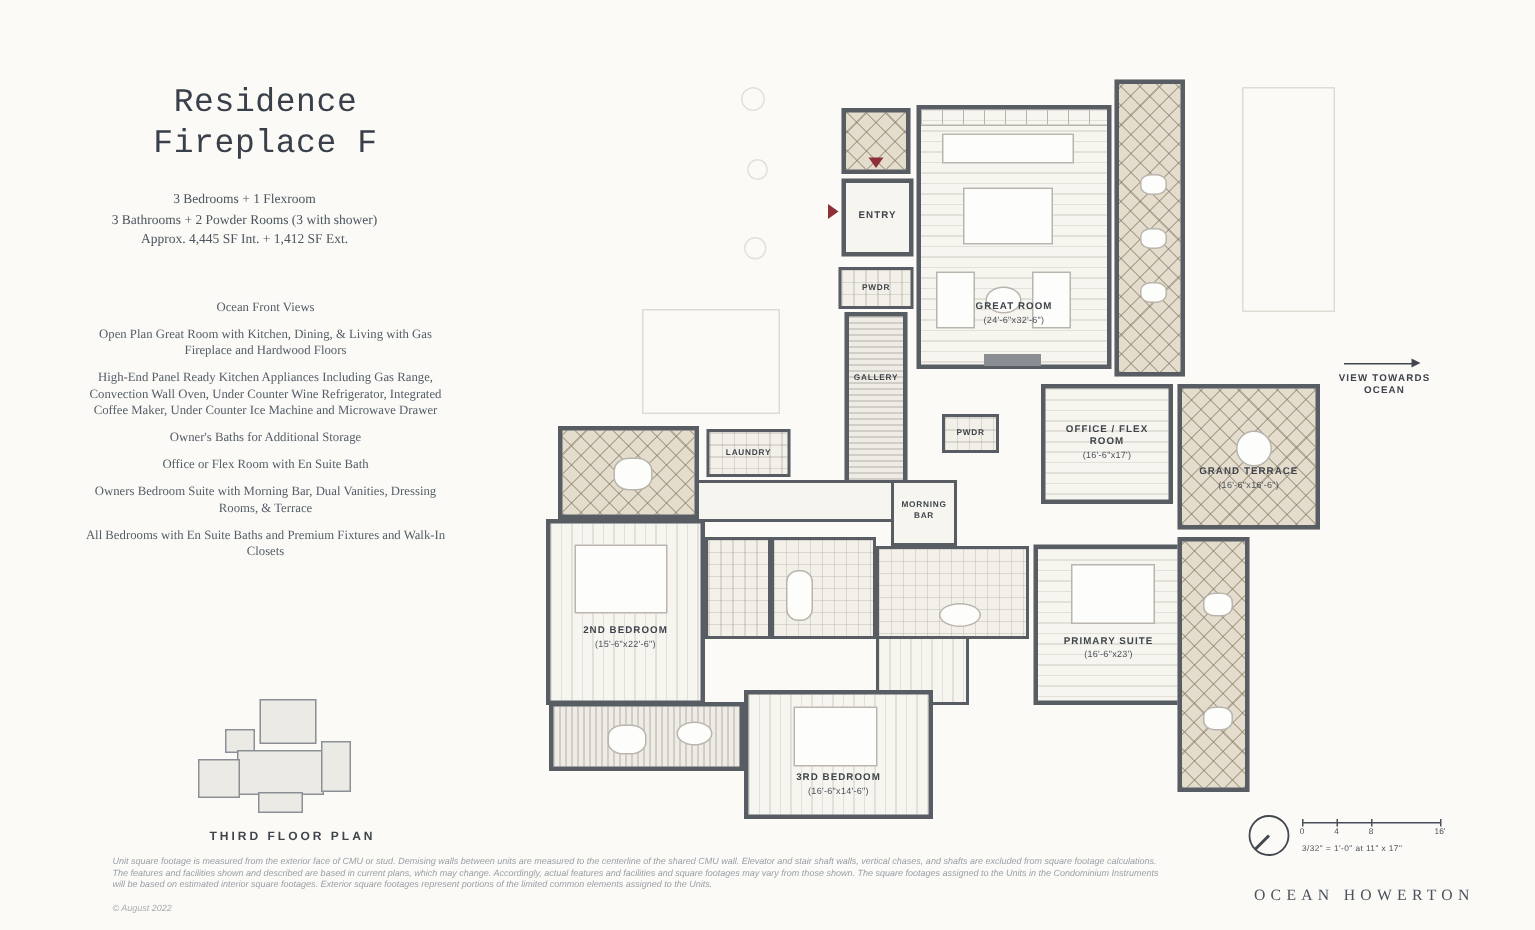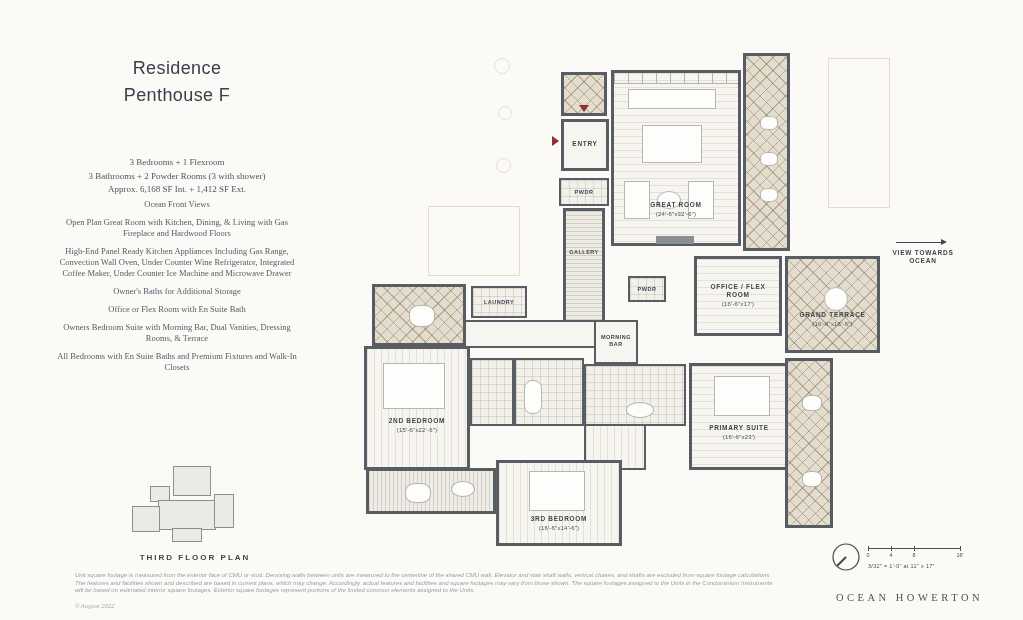--- a/index.html
+++ b/index.html
@@ -1,21 +1,21 @@
 <!DOCTYPE html>
 <html><head>
 <meta charset="utf-8">
 <style>
   html,body{margin:0;padding:0;}
   body{width:1023px;height:620px;position:relative;overflow:hidden;
        background:#fbfaf6;font-family:"Liberation Sans",sans-serif;}
   .abs{position:absolute;box-sizing:border-box;}
 
   
-  .title{font-family:Liberation Sans, sans-serif;font-size:18px;line-height:27px;
+  .title{font-family:Liberation Mono, monospace;font-size:22px;line-height:27px;
          color:#39404a;text-align:center;letter-spacing:.4px;}
   .stats{font-family:"Liberation Serif",serif;font-size:9px;line-height:13.5px;
          color:#4d5660;text-align:center;}
   .features{font-family:"Liberation Serif",serif;font-size:8.5px;line-height:11px;
             color:#545d68;text-align:center;}
   .features div{margin-bottom:7px;}
   .keyplan-label{font-size:8px;font-weight:700;letter-spacing:2px;color:#3f454d;text-align:center;}
 
   
   .plan{left:356px;top:28px;width:552px;height:552px;}
@@ -52,27 +52,27 @@
   .disclaimer{font-style:italic;font-size:6px;line-height:7.6px;color:#9aa0a7;}
   .copyright{font-style:italic;font-size:6px;color:#a8adb3;}
   .brand{font-family:"Liberation Serif",serif;font-size:10.5px;letter-spacing:3.5px;color:#4b525c;}
   .kp-part{position:absolute;background:#eceae4;border:1px solid #8c9096;box-sizing:border-box;}
 </style>
 </head>
 <body>
 
 <div class="abs title" style="left:52px;top:55px;width:250px;">
   <div>Residence</div>
-  <div>Penthouse F</div>
-</div>
-
-<div class="abs stats" style="left:52px;top:126px;width:250px;margin-top:30px;">
+  <div>Fireplace F</div>
+</div>
+
+<div class="abs stats" style="left:38px;top:126px;width:250px;">
   <div>3 Bedrooms + 1 Flexroom</div>
   <div>3 Bathrooms + 2 Powder Rooms (3 with shower)</div>
-  <div>Approx. 6,168 SF Int. + 1,412 SF Ext.</div>
+  <div>Approx. 4,445 SF Int. + 1,412 SF Ext.</div>
 </div>
 
 <div class="abs features" style="left:52px;top:199px;width:250px;">
   <div>Ocean Front Views</div>
   <div>Open Plan Great Room with Kitchen, Dining, &amp; Living with Gas Fireplace and Hardwood Floors</div>
   <div>High-End Panel Ready Kitchen Appliances Including Gas Range, Convection Wall Oven, Under Counter Wine Refrigerator, Integrated Coffee Maker, Under Counter Ice Machine and Microwave Drawer</div>
   <div>Owner's Baths for Additional Storage</div>
   <div>Office or Flex Room with En Suite Bath</div>
   <div>Owners Bedroom Suite with Morning Bar, Dual Vanities, Dressing Rooms, &amp; Terrace</div>
   <div>All Bedrooms with En Suite Baths and Premium Fixtures and Walk-In Closets</div>

